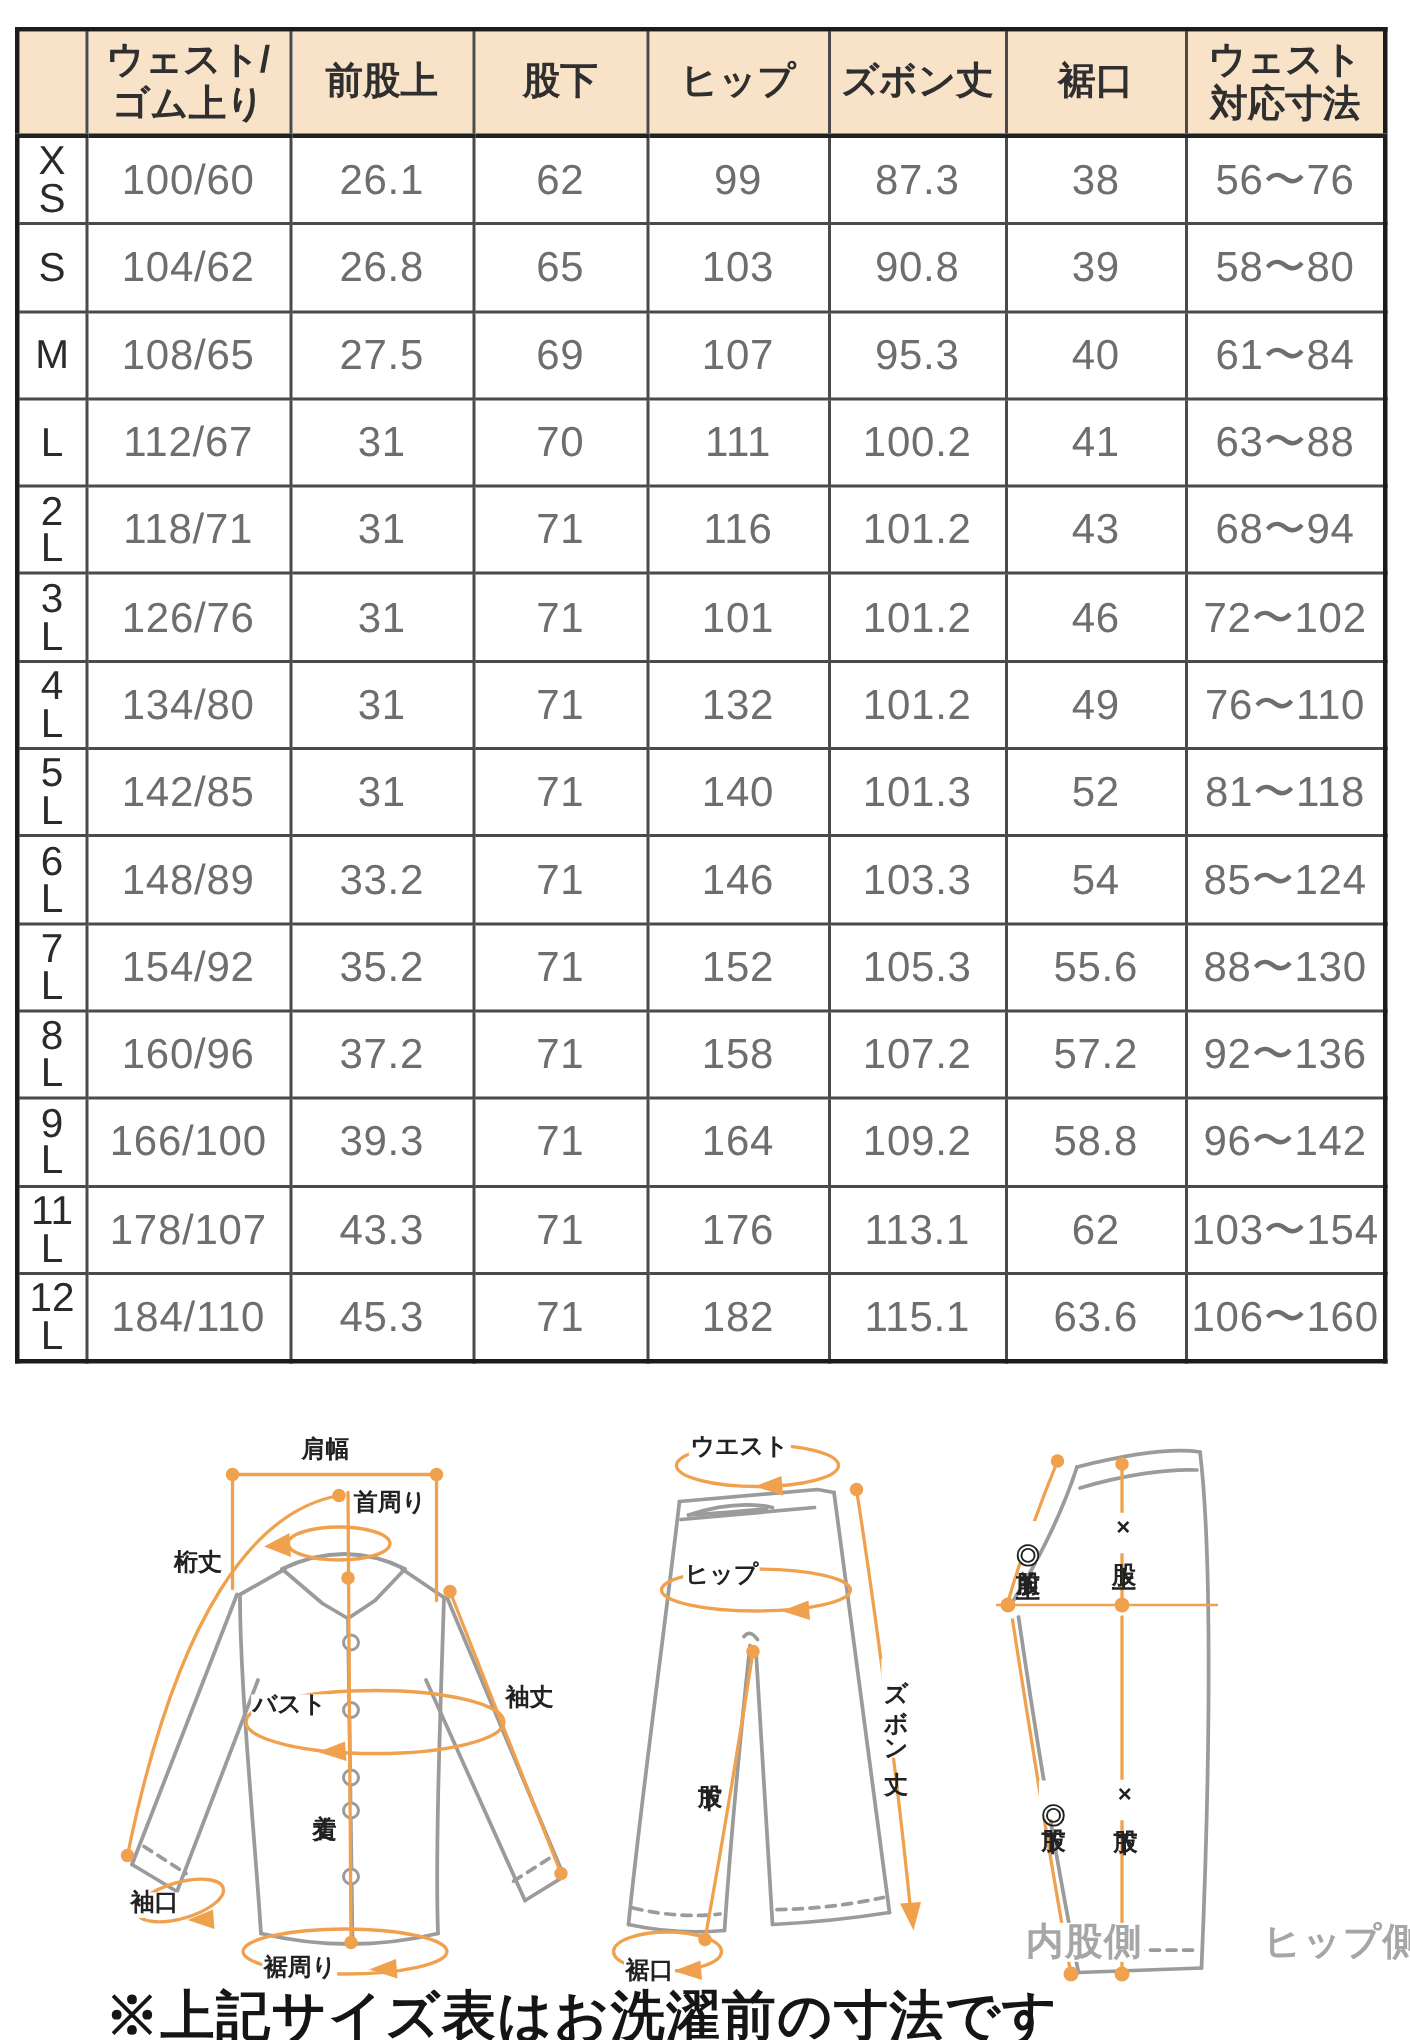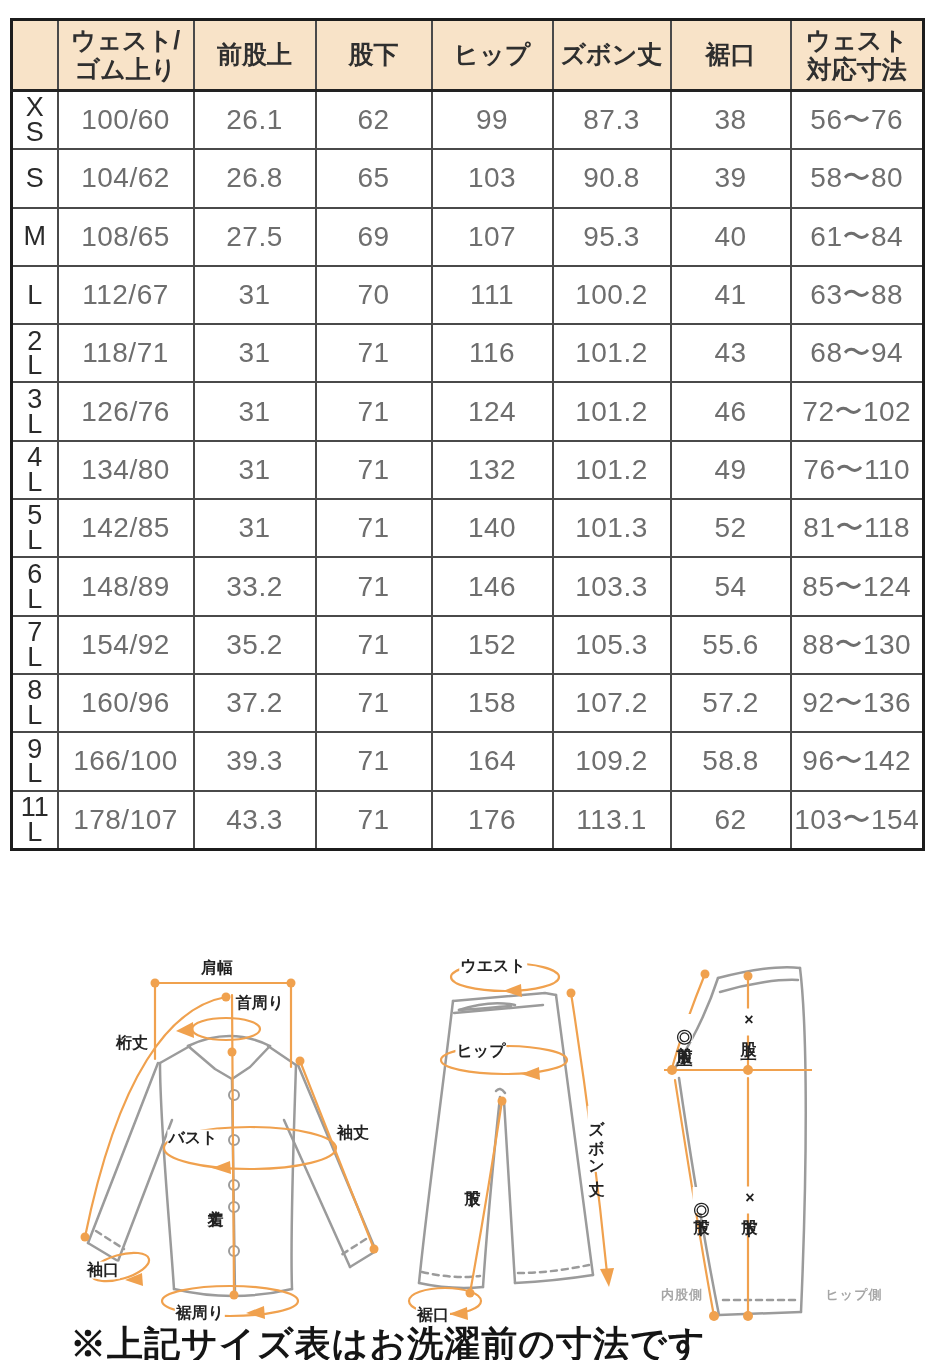--- a/index.html
+++ b/index.html
@@ -15,21 +15,21 @@
     color:#2f2f2f;line-height:1.18;border-bottom:3px solid #222;}
   .size-table tbody th{font-size:27px;font-weight:normal;color:#2a2a2a;line-height:.92;background:#fff;}
   .size-table tbody td{font-size:28px;color:#6e6e6e;height:56.3px;letter-spacing:.5px;}
 
   
   .figure{position:absolute;}
   .figure svg{position:absolute;left:0;top:0;display:block;}
   .dlabel{position:absolute;transform:translate(-50%,-50%);font-size:16px;font-weight:bold;
     color:#222;white-space:nowrap;z-index:2;background:#fff;line-height:1.05;padding:0 1px;}
   .dlabel.vert{writing-mode:vertical-rl;text-orientation:upright;letter-spacing:2px;padding:2px 0;}
-  .dlabel.gray{color:#a6a6a6;font-size:13px;letter-spacing:1px;}
+  .dlabel.gray{color:#a6a6a6;font-size:25px;letter-spacing:1px;margin-left:41px;}
 
   #shirt-fig{left:60px;top:955px;width:340px;height:372px;}
   #pants-front-fig{left:393px;top:943px;width:262px;height:384px;}
   #pants-side-fig{left:650px;top:948px;width:286px;height:378px;}
 
   .note{position:absolute;left:70px;top:1320px;font-size:36px;font-weight:bold;color:#151515;letter-spacing:1px;}
 
   .outline{stroke:#9b9b9b;stroke-width:2.5;fill:none;stroke-linecap:round;stroke-linejoin:round;}
   .btn{stroke:#9b9b9b;stroke-width:2;fill:#fff;}
   .meas{stroke:#f0a14e;stroke-width:2.2;fill:none;stroke-linecap:round;}
@@ -120,21 +120,21 @@
           <td>101.2</td>
           <td>43</td>
           <td>68〜94</td>
         </tr>
         <tr>
           <th>3
 L</th>
           <td>126/76</td>
           <td>31</td>
           <td>71</td>
-          <td>124</td>
+          <td>101</td>
           <td>101.2</td>
           <td>46</td>
           <td>72〜102</td>
         </tr>
         <tr>
           <th>4
 L</th>
           <td>134/80</td>
           <td>31</td>
           <td>71</td>
@@ -201,20 +201,31 @@
         <tr>
           <th>11
 L</th>
           <td>178/107</td>
           <td>43.3</td>
           <td>71</td>
           <td>176</td>
           <td>113.1</td>
           <td>62</td>
           <td>103〜154</td>
+        </tr>
+        <tr>
+          <th>12
+L</th>
+          <td>184/110</td>
+          <td>45.3</td>
+          <td>71</td>
+          <td>182</td>
+          <td>115.1</td>
+          <td>63.6</td>
+          <td>106〜160</td>
         </tr>
       </tbody>
   </table>
 
   <div class="figure" id="shirt-fig">
     <svg width="340" height="372" viewBox="0 0 340 372">
       <g class="outline">
         <path d="M100,108 L130,91"></path>
         <path d="M236,110 L208,91"></path>
         <path d="M128,91 Q170,71 210,91"></path>

